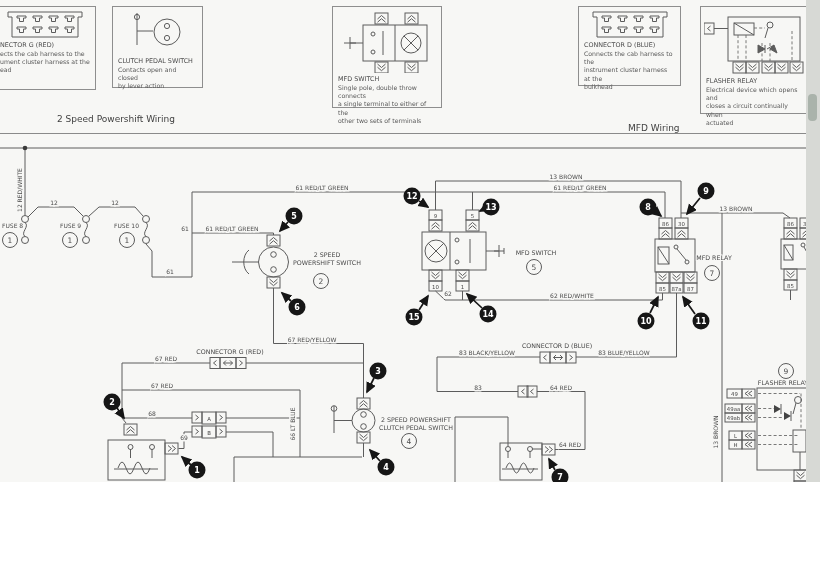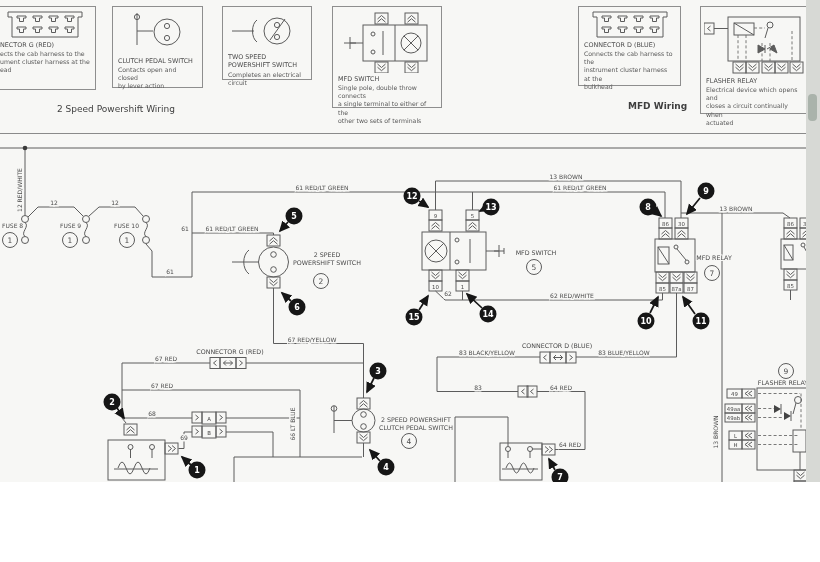--- a/index.html
+++ b/index.html
@@ -79,36 +79,20 @@
             <circle cx="46" cy="15" r="2.6"></circle>
             <circle cx="46" cy="27" r="2.6"></circle>
           </g>
         </svg>
     </div>
     <div class="ttl">CLUTCH PEDAL SWITCH</div>
     <div class="dsc">Contacts open and closed</div>
     <div class="dsc">by lever action</div>
   </div>
 
-  <div class="lbox" style="left:222px;top:6px;width:88px;height:72px;">
-    <div class="icnwrap">
-      <svg width="74" height="40">
-          <g class="ln">
-            <path d="M2,20 H24 M27,9 C21,13 21,27 27,31"></path>
-      <circle cx="47" cy="20" r="13"></circle>
-            <path d="M40,29 L55,8"></path>
-            <circle cx="47" cy="14" r="2.6"></circle>
-            <circle cx="47" cy="26" r="2.6"></circle>
-          </g>
-        </svg>
-    </div>
-    <div class="ttl" style="margin-bottom:0;">TWO SPEED</div>
-    <div class="ttl" style="margin-top:0;">POWERSHIFT SWITCH</div>
-    <div class="dsc">Completes an electrical circuit</div>
-  </div>
 
   <div class="lbox" style="left:332px;top:6px;width:108px;height:100px;">
     <div class="icnwrap">
       <svg width="100" height="62">
           <g class="ln">
         <use href="#tU" x="38" y="2"></use>
             <use href="#tU" x="68" y="2"></use>
         <rect x="26" y="14" width="64" height="36"></rect>
             <path d="M58,14 V50"></path>
         <circle cx="74" cy="32" r="10"></circle>
@@ -174,22 +158,22 @@
             <use href="#tD" x="86" y="51"></use>
           </g>
         </svg>
     </div>
     <div class="ttl">FLASHER RELAY</div>
     <div class="dsc">Electrical device which opens and</div>
     <div class="dsc">closes a circuit continually when</div>
     <div class="dsc">actuated</div>
   </div>
 
-  <div class="sect" style="left:57px;top:104px;">2 Speed Powershift Wiring</div>
-  <div class="sect" style="left:628px;top:101px;font-weight:bold;">MFD Wiring</div>
+  <div class="sect" style="left:57px;top:114px;">2 Speed Powershift Wiring</div>
+  <div class="sect" style="left:628px;top:123px;">MFD Wiring</div>
   <div class="hrule"></div>
 
   <svg width="820" height="562" style="position:absolute;left:0;top:0;">
     <defs>
       <marker id="ah" markerWidth="7" markerHeight="7" refX="5.5" refY="3" orient="auto">
         <path d="M0,0 L6.5,3 L0,6 Z" fill="#161616"></path>
         </marker>
       <g id="tU" class="ln">
           <rect width="13" height="11"></rect>
           <path d="M2.5,6 L6.5,2.5 L10.5,6 M2.5,9.2 L6.5,5.7 L10.5,9.2"></path>

